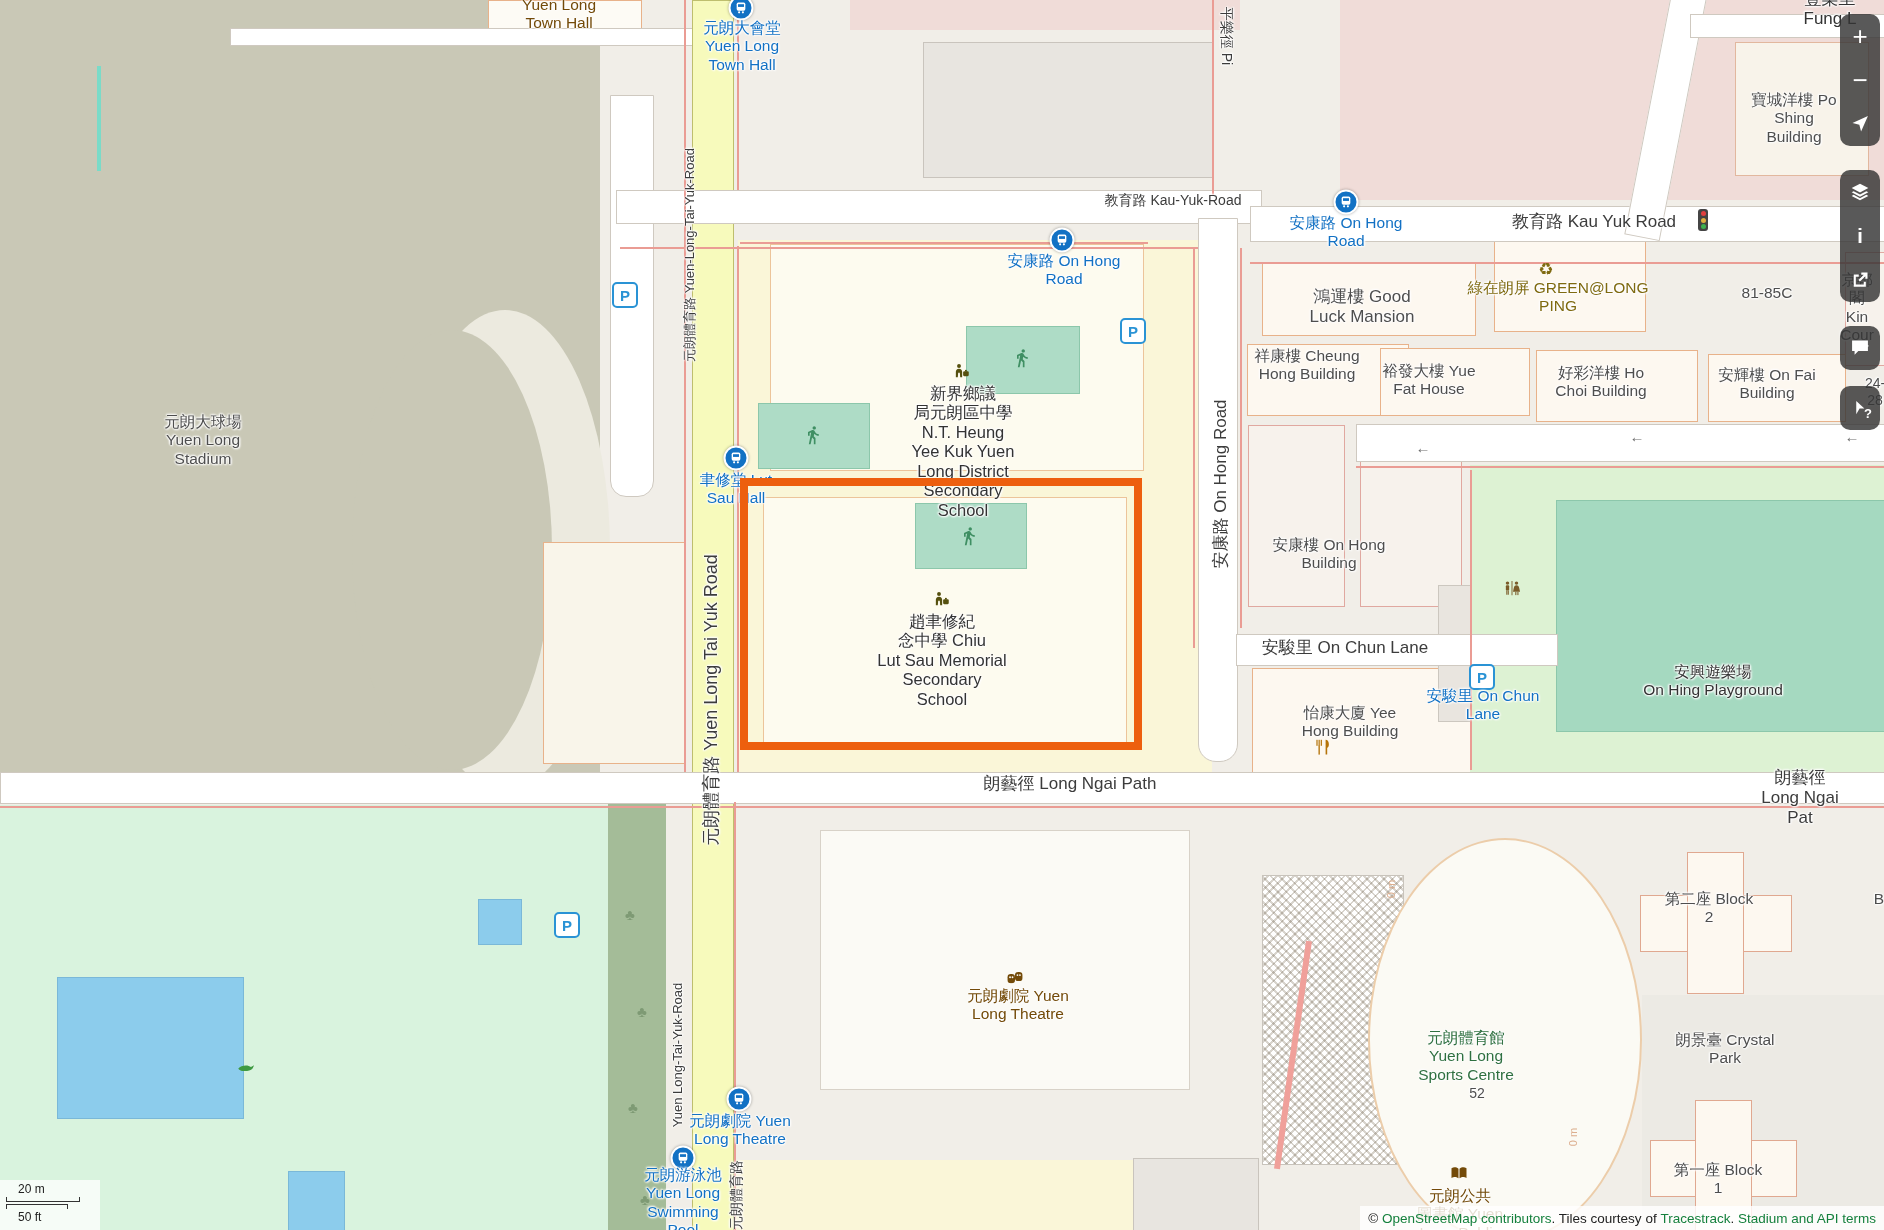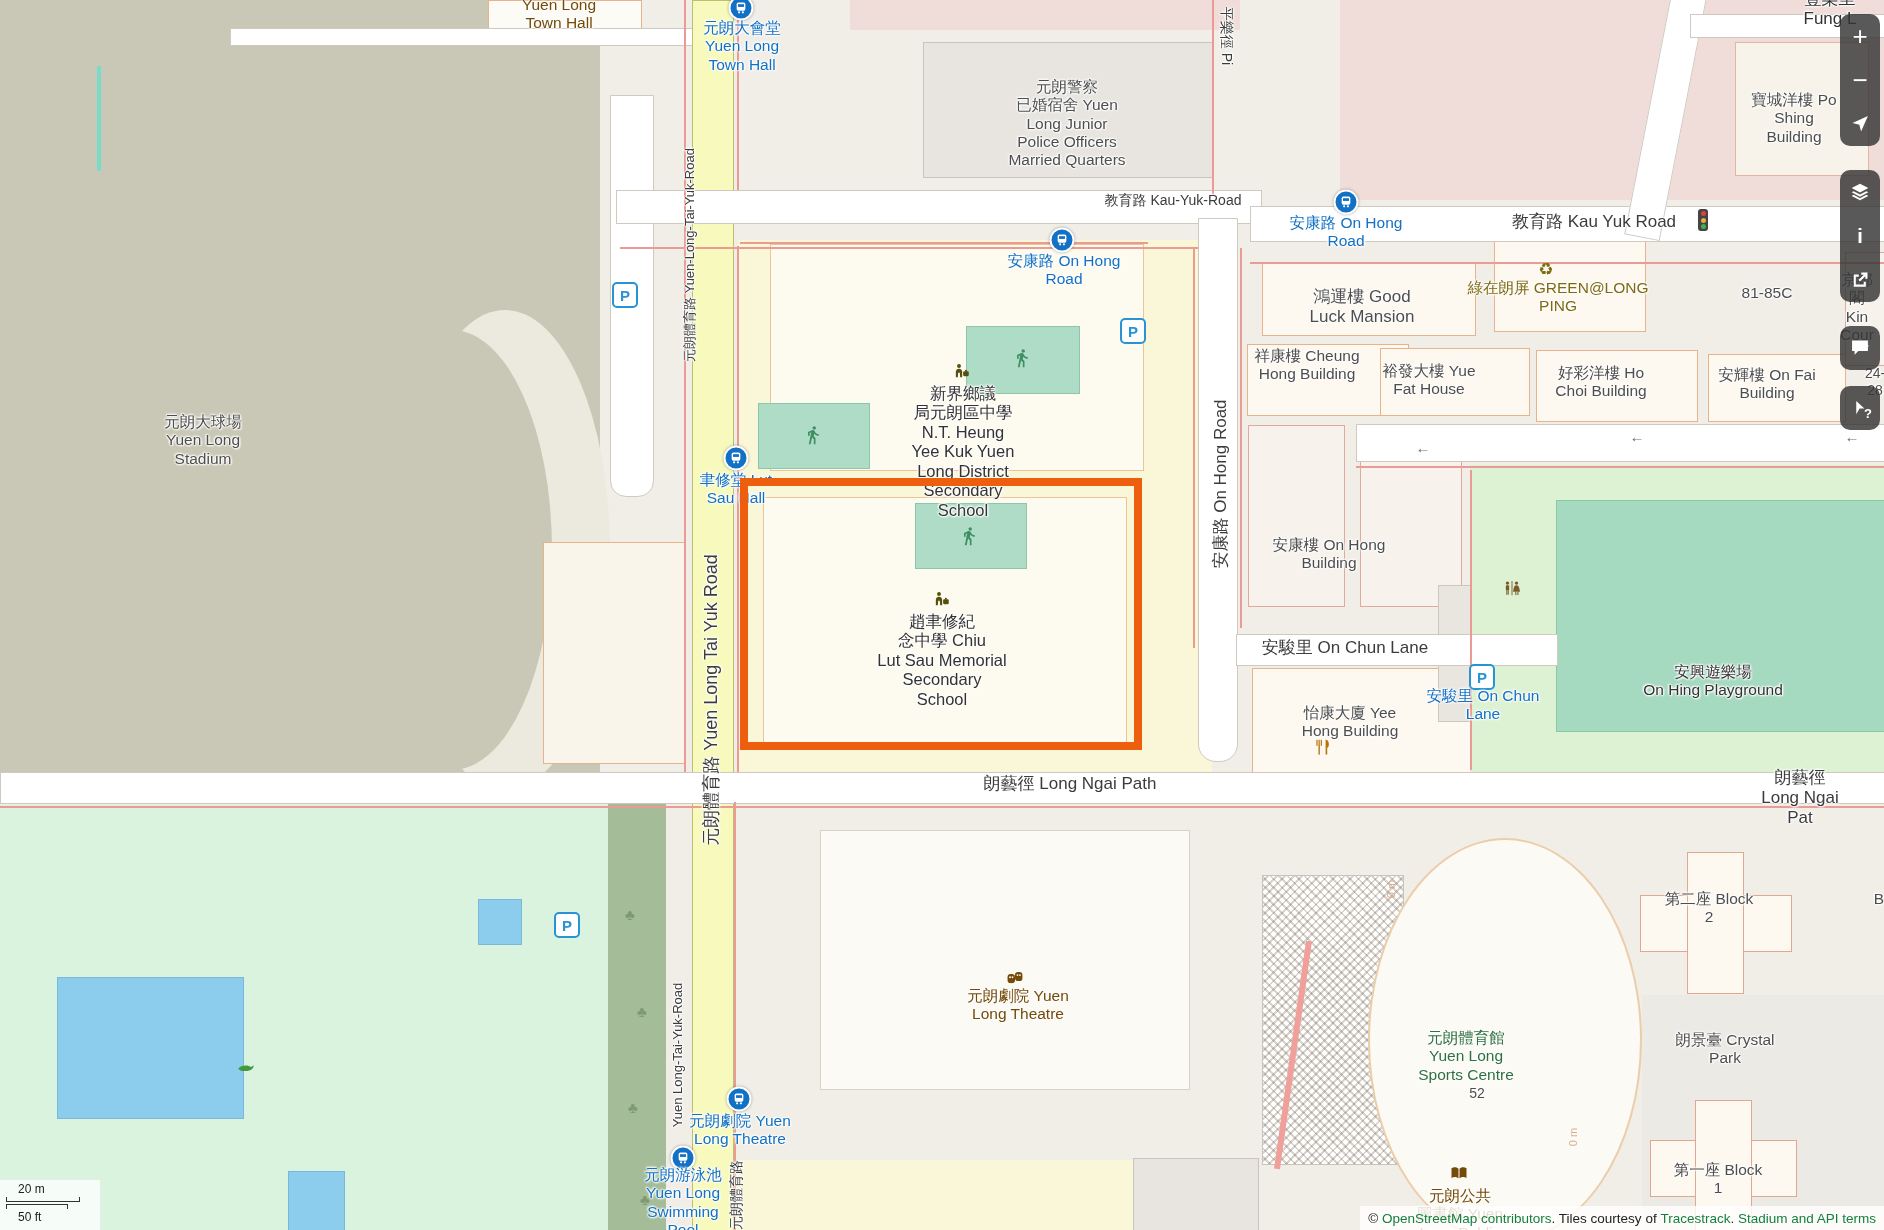--- a/index.html
+++ b/index.html
@@ -325,25 +325,20 @@
   <div class="lbl dark big" style="left:1830px;top:9px;">豐樂里 Fung L</div>
   <span class="lbl oneway" style="left:1423px;top:448px;">←</span>
   <span class="lbl oneway" style="left:1637px;top:437px;">←</span>
   <span class="lbl oneway" style="left:1852px;top:437px;">←</span>
 
   <div class="lbl brown" style="left:559px;top:14px;">Yuen Long
 Town Hall</div>
   <div class="lbl blue" style="left:742px;top:46px;">元朗大會堂
 Yuen Long
 Town Hall</div>
-  <div class="lbl" style="left:1067px;top:124px;">元朗警察
-已婚宿舍 Yuen
-Long Junior
-Police Officers
-Married Quarters</div>
   <div class="lbl" style="left:203px;top:440px;">元朗大球場
 Yuen Long
 Stadium</div>
   <div class="lbl blue" style="left:736px;top:489px;">聿修堂 Lut
 Sau Hall</div>
   <div class="lbl blue" style="left:1064px;top:270px;">安康路 On Hong
 Road</div>
   <div class="lbl blue" style="left:1346px;top:232px;">安康路 On Hong
 Road</div>
   <div class="lbl dark big" style="left:963px;top:452px;font-size:16.5px;">新界鄉議
@@ -366,21 +361,21 @@
 Hong Building</div>
   <div class="lbl" style="left:1429px;top:380px;">裕發大樓 Yue
 Fat House</div>
   <div class="lbl" style="left:1601px;top:382px;">好彩洋樓 Ho
 Choi Building</div>
   <div class="lbl" style="left:1767px;top:384px;">安輝樓 On Fai
 Building</div>
   <div class="lbl" style="left:1767px;top:293px;">81-85C</div>
   <div class="lbl" style="left:1857px;top:308px;">京都閣 Kin
 Cour</div>
-  <div class="lbl" style="left:1842px;top:382px;font-size:14px;margin-left:33px;">24-28</div>
+  <div class="lbl" style="left:1842px;top:392px;font-size:14px;margin-left:33px;">24-28</div>
   <div class="lbl" style="left:1794px;top:118px;">寶城洋樓 Po
 Shing Building</div>
   <div class="lbl" style="left:1329px;top:554px;">安康樓 On Hong
 Building</div>
   <div class="lbl" style="left:1350px;top:710px;margin-top:12px;">怡康大廈 Yee
 Hong Building</div>
   <div class="lbl blue" style="left:1483px;top:705px;">安駿里 On Chun
 Lane</div>
   <div class="lbl dark" style="left:1713px;top:681px;">安興遊樂場
 On Hing Playground</div>

